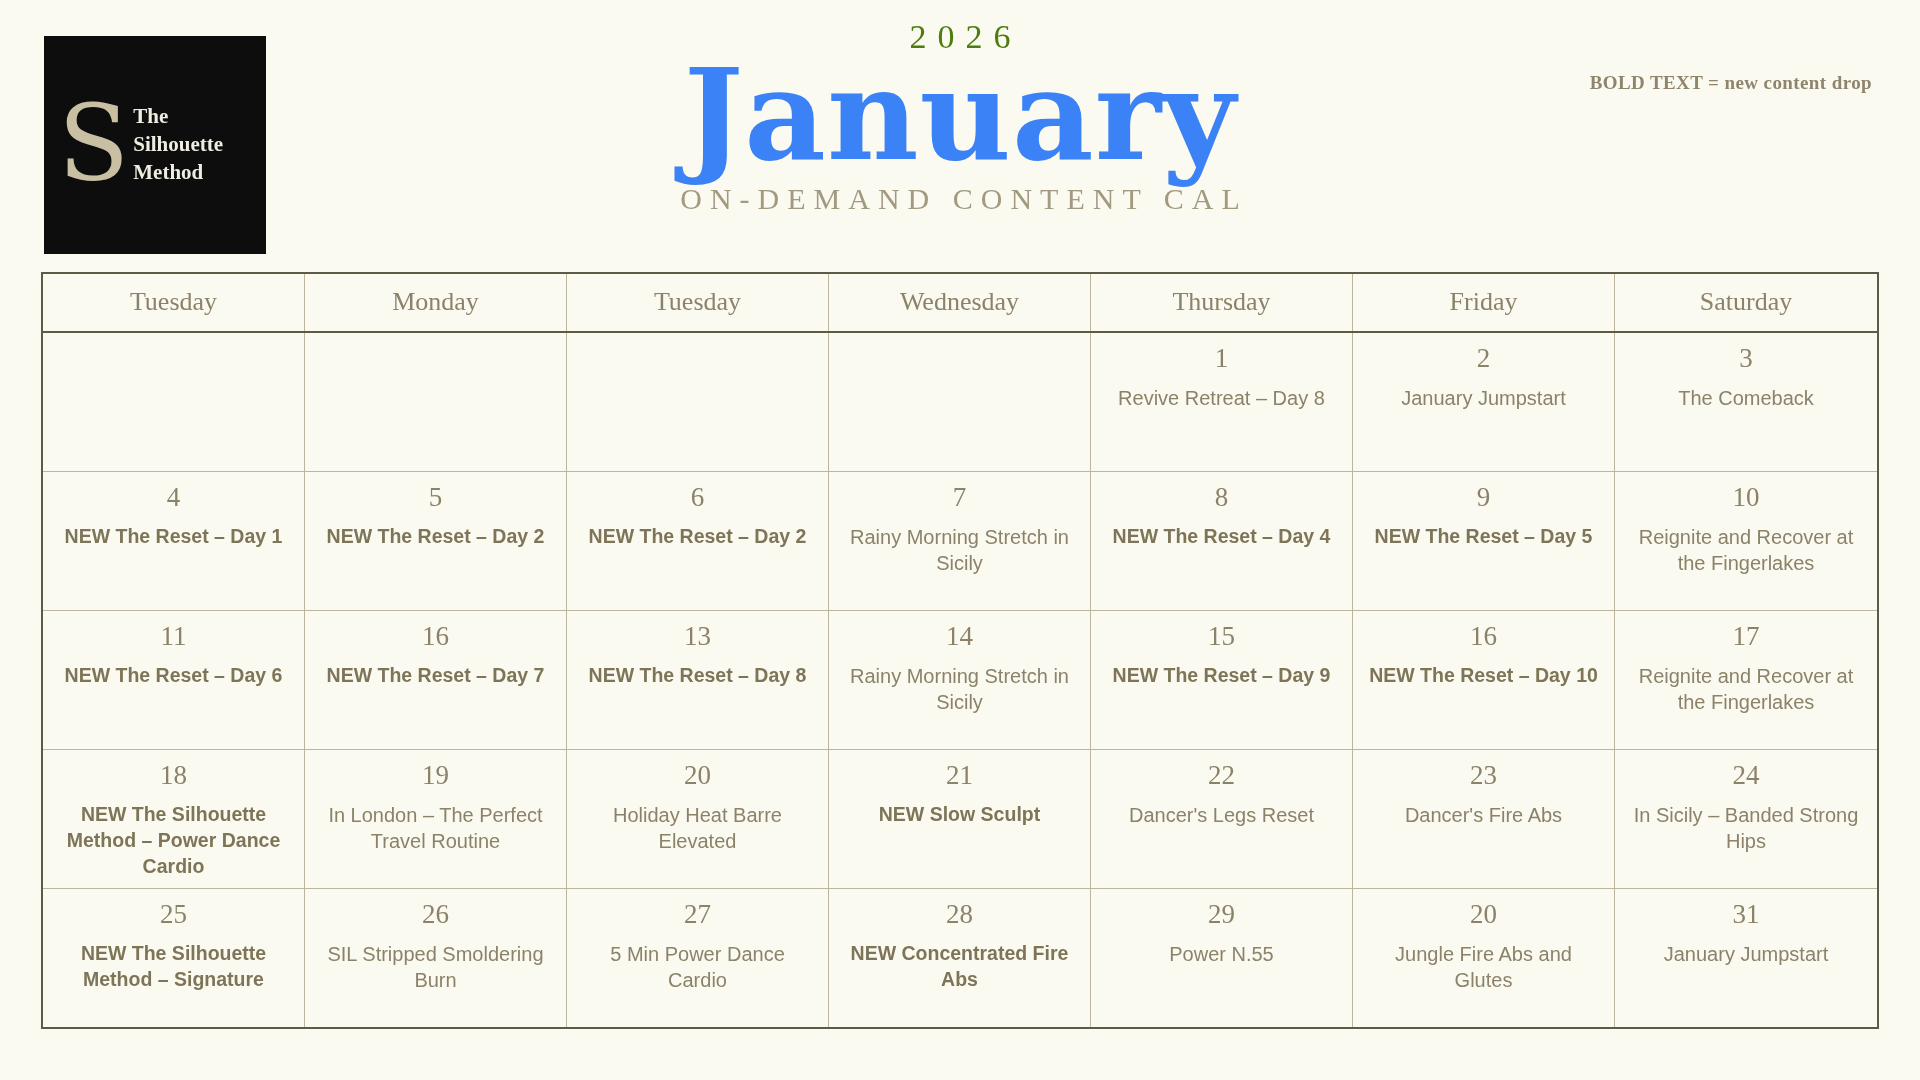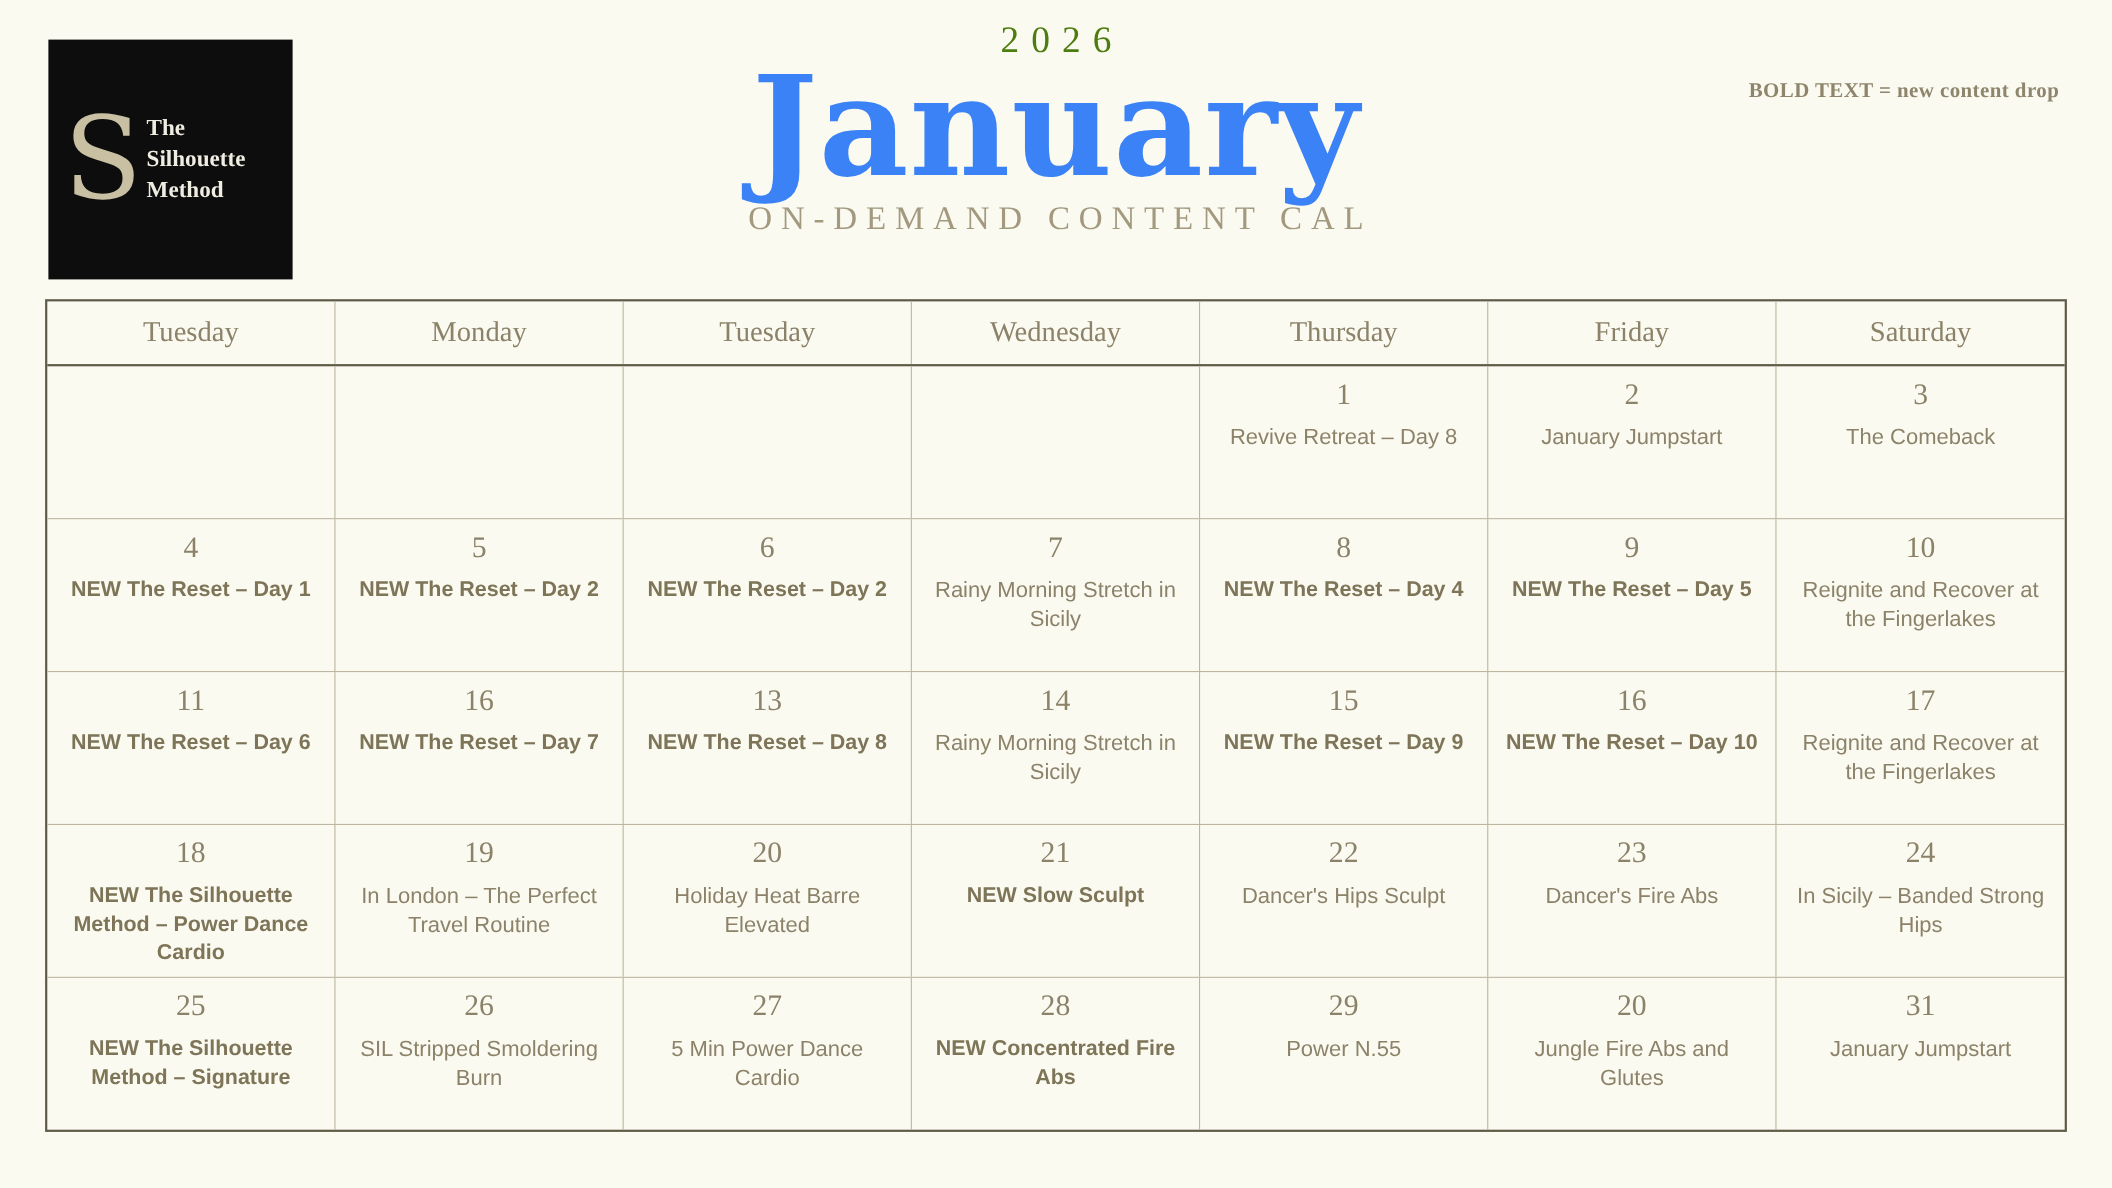--- a/index.html
+++ b/index.html
@@ -307,21 +307,21 @@
           <div class="cell">
             <div class="daynum">20</div>
             <div class="event">Holiday Heat Barre Elevated</div>
           </div>
           <div class="cell">
             <div class="daynum">21</div>
             <div class="event bold">NEW Slow Sculpt</div>
           </div>
           <div class="cell">
             <div class="daynum">22</div>
-            <div class="event">Dancer's Hips Sculpt</div>
+            <div class="event">Dancer's Legs Reset</div>
           </div>
           <div class="cell">
             <div class="daynum">23</div>
             <div class="event">Dancer's Fire Abs</div>
           </div>
           <div class="cell">
             <div class="daynum">24</div>
             <div class="event">In Sicily – Banded Strong Hips</div>
           </div>
         </div>

